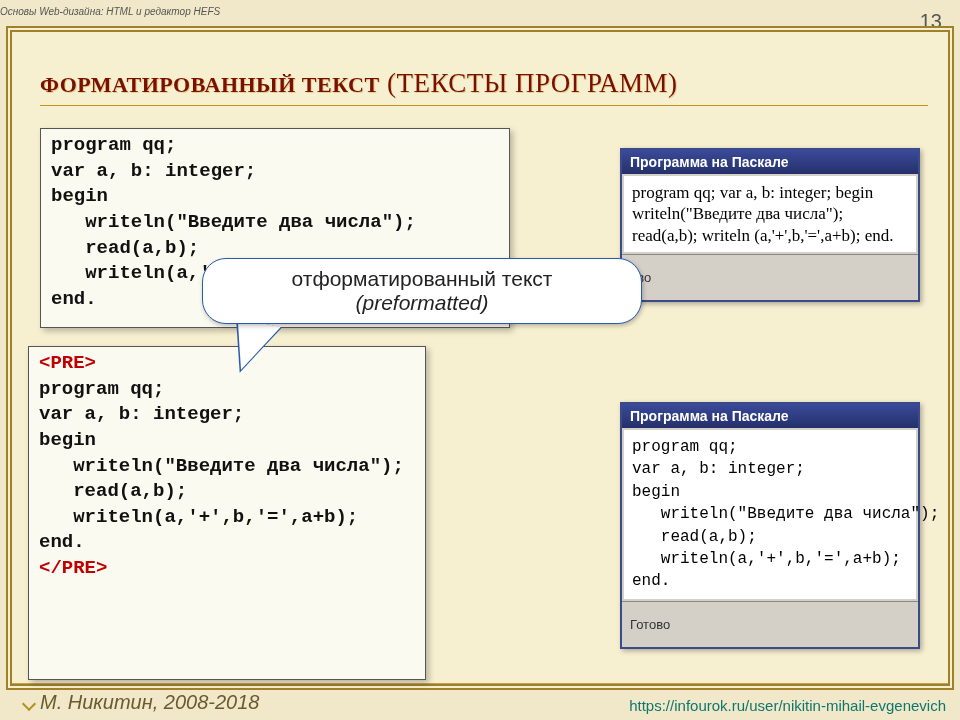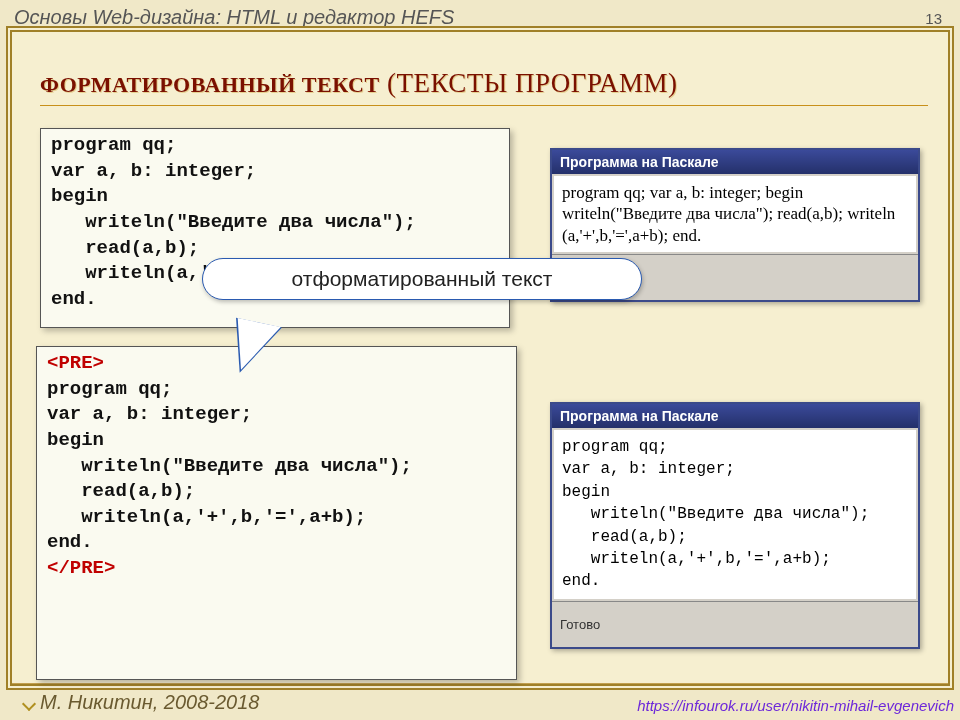--- a/index.html
+++ b/index.html
@@ -4,26 +4,26 @@
 <style>
   * { margin: 0; padding: 0; box-sizing: border-box; }
   body {
     width: 960px; height: 720px;
     background: #f0e8c8;
     font-family: Arial, sans-serif;
     position: relative;
     overflow: hidden;
   }
   .top-bar {
-    position: absolute; top: 6px; left: 14px;
-    font-style: italic; font-size: 20px; color: #555;
+    position: absolute; top: 6px; left: 0;
+    font-style: italic; font-size: 10px; color: #555;
   }
   .page-num {
     position: absolute; top: 10px; right: 18px;
-    font-size: 15px; color: #555;
+    font-size: 20px; color: #555;
   }
   .content-frame {
     position: absolute; top: 26px; left: 6px; right: 6px; bottom: 30px;
     border: 6px double #a08028;
     background: #f6efd0;
     box-shadow: inset 0 -1px 0 #c2a050;
   }
   .slide-title {
     position: absolute; top: 36px; left: 28px; right: 20px;
     font-family: Georgia, 'Times New Roman', serif;
@@ -42,24 +42,24 @@
     box-shadow: 3px 3px 6px rgba(0,0,0,0.25);
     padding: 4px 10px;
     font-family: Consolas, 'Courier New', monospace;
     font-size: 19px; font-weight: bold;
     color: #111;
     white-space: pre;
     line-height: 1.35;
   }
   .code-box .tag { color: #c00000; }
   #box1 { top: 96px; left: 28px; width: 470px; height: 200px; }
-  #box2 { top: 314px; left: 24px; width: 481px; height: 334px; }
+  #box2 { top: 314px; left: 16px; width: 398px; height: 334px; }
   .browser-win {
     position: absolute;
-    width: 370px;
+    width: 300px;
     background: #d4d0c8;
     border: 2px solid #3b4a8a;
     box-shadow: 2px 2px 5px rgba(0,0,0,0.3);
   }
   .titlebar {
     background: linear-gradient(#3b4a9a, #24306a);
     color: #fff; font-size: 14px; font-weight: bold;
     padding: 4px 8px;
     font-family: Tahoma, Arial, sans-serif;
   }
@@ -113,22 +113,22 @@
     border-right: 32px solid transparent;
     border-top: 53px solid #2a5ab0;
     transform: rotate(12deg);
     z-index: 28;
   }
   .footer-left {
     position: absolute; bottom: 6px; left: 24px;
     font-style: italic; font-size: 20px; color: #6a5a30;
   }
   .footer-right {
-    position: absolute; bottom: 6px; right: 6px;
-    font-style: italic; font-size: 15px; color: #6d28d9;
+    position: absolute; bottom: 6px; right: 14px;
+    font-size: 15px; color: #0f766e;
   }
   .footer-icon {
     display:inline-block; width:10px; height:10px;
     transform: rotate(45deg);
     border-right:2px solid #b09020; border-bottom:2px solid #b09020;
     margin-right:6px; vertical-align:middle;
   }
 </style>
 </head>
 <body>
@@ -174,19 +174,20 @@
    read(a,b);
    writeln(a,'+',b,'=',a+b);
 end.</div>
     <div class="statusbar">Готово</div>
   </div>
 
   <div class="callout-tail-border"></div>
   <div class="callout-tail"></div>
   <div class="callout">
     <span>отформатированный текст</span><br>
+    <span class="it">(preformatted)</span>
   </div>
 </div>
 
 <div class="footer-left">
   <span class="footer-icon"></span><span>М. Никитин, 2008-2018</span>
 </div>
 <div class="footer-right">https://infourok.ru/user/nikitin-mihail-evgenevich</div>
 
 </body></html>

